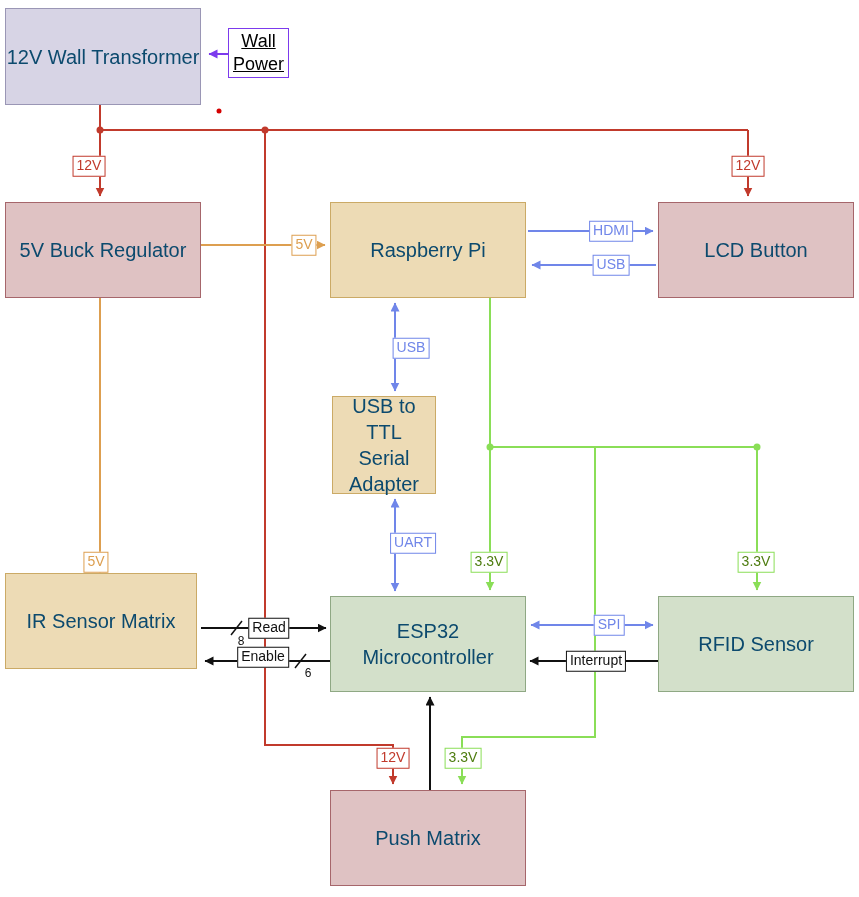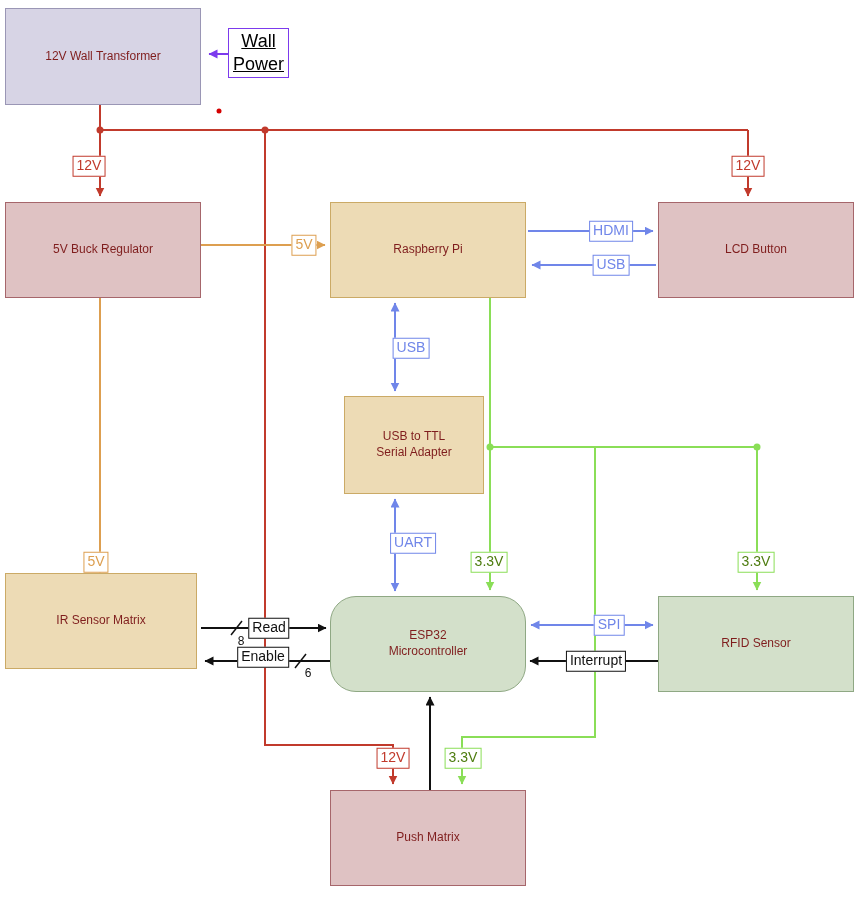--- a/index.html
+++ b/index.html
@@ -3,21 +3,21 @@
 <meta charset="utf-8">
 <style>
   html,body{margin:0;padding:0;background:#ffffff;}
   #canvas{
     position:relative;width:859px;height:897px;background:#ffffff;
     font-family:"Liberation Sans", sans-serif;overflow:hidden;
   }
   #wires{position:absolute;left:0;top:0;width:859px;height:897px;}
   .block{
     position:absolute;display:flex;align-items:center;justify-content:center;
-    text-align:center;font-size:12px;color:#7f1d1d;line-height:1.3;
+    text-align:center;font-size:20px;color:#0c4a6e;line-height:1.3;
     white-space:pre-line;box-sizing:border-box;border:1.5px solid #000;
   }
   .b-lavender{background:#d7d4e5;border-color:#9a96b5;}
   .b-pink{background:#dfc2c3;border-color:#a6666b;}
   .b-tan{background:#eddbb5;border-color:#cbaa66;}
   .b-green{background:#d3e0ca;border-color:#8fa884;}
   .b-purple{background:#ffffff;border-color:#7c3aed;color:#000000;font-size:18px;text-decoration:underline;}
   .wlabel{
     position:absolute;transform:translate(-50%,-50%);
     background:#ffffff;border:1.3px solid #000;padding:0px 3px 1px 3px;
@@ -111,26 +111,26 @@
 
   <div class="block b-purple" style="left:228px;top:28px;width:61px;height:50px;border-width:1.3px;">Wall
 Power</div>
 
   <div class="block b-pink" style="left:5px;top:202px;width:196px;height:96px;">5V Buck Regulator</div>
 
   <div class="block b-tan" style="left:330px;top:202px;width:196px;height:96px;">Raspberry Pi</div>
 
   <div class="block b-pink" style="left:658px;top:202px;width:196px;height:96px;">LCD Button</div>
 
-  <div class="block b-tan" style="left:332px;top:396px;width:140px;height:98px;margin-left:12px;">USB to TTL
+  <div class="block b-tan" style="left:332px;top:396px;width:104px;height:98px;">USB to TTL
 Serial Adapter</div>
 
   <div class="block b-tan" style="left:5px;top:573px;width:192px;height:96px;">IR Sensor Matrix</div>
 
-  <div class="block b-green" style="left:330px;top:596px;width:196px;height:96px;border-radius:26px;">ESP32
+  <div class="block b-green" style="left:330px;top:596px;width:196px;height:96px;">ESP32
 Microcontroller</div>
 
   <div class="block b-green" style="left:658px;top:596px;width:196px;height:96px;">RFID Sensor</div>
 
   <div class="block b-pink" style="left:330px;top:790px;width:196px;height:96px;">Push Matrix</div>
 
   <div class="wlabel c-red" style="left:89px;top:166px;">12V</div>
   <div class="wlabel c-red" style="left:748px;top:166px;">12V</div>
   <div class="wlabel c-red" style="left:393px;top:758px;">12V</div>
 

